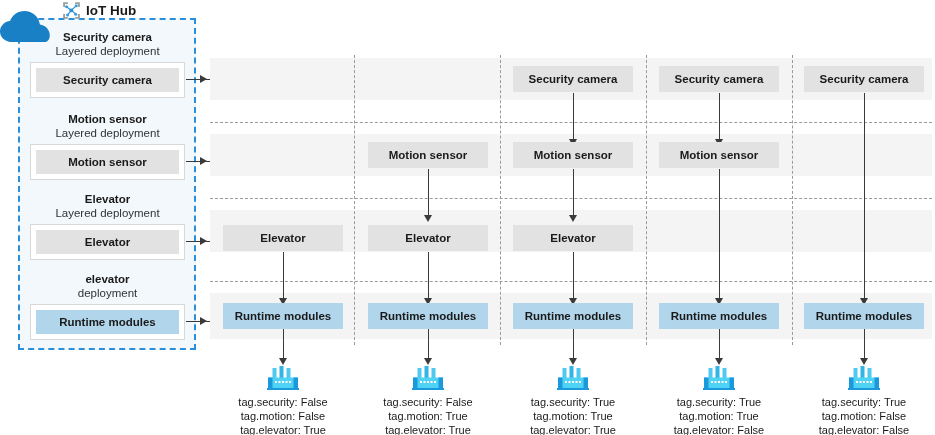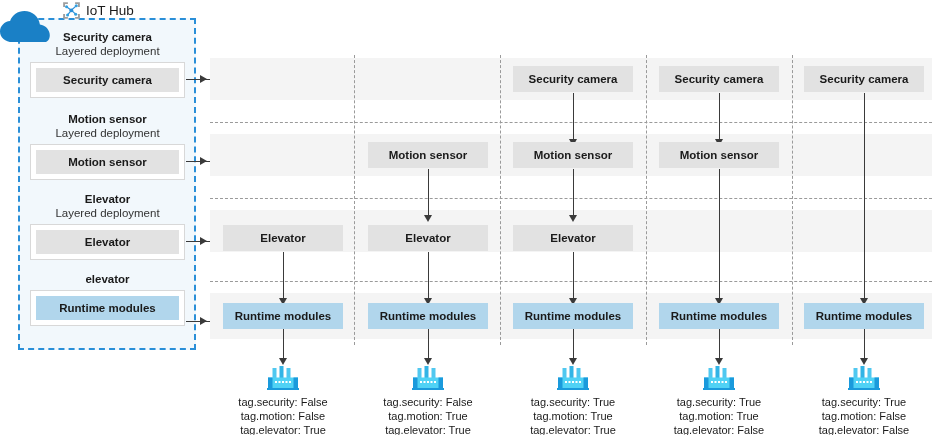--- a/index.html
+++ b/index.html
@@ -51,21 +51,21 @@
     box-sizing:border-box;
   }
   .hub-title{
     position:absolute;
     left:62px;
     top:1px;
     display:flex;
     align-items:center;
     gap:5px;
     font-size:13.5px;
-    font-weight:normal;
+    font-weight:bold;
     color:#1a1a1a;
     z-index:6;
   }
   .cloud-icon{
     position:absolute;
     left:0px;
     top:11px;
     width:52px;
     height:34px;
     z-index:5;
@@ -240,20 +240,21 @@
   <div class="dep-group" style="top:192px;">
     <div class="dep-title">Elevator</div>
     <div class="dep-sub">Layered deployment</div>
     <div class="dep-outer">
       <div class="dep-inner">Elevator</div>
     </div>
   </div>
 
   <div class="dep-group" style="top:272px;">
     <div class="dep-title">elevator</div>
+    <div class="dep-sub">deployment</div>
     <div class="dep-outer">
       <div class="dep-inner blue">Runtime modules</div>
     </div>
   </div>
 
   <div class="hline" style="left:186px;top:79px;width:24px;"></div>
   <div class="arrow-right" style="left:200px;top:74.5px;"></div>
 
   <div class="hline" style="left:186px;top:161px;width:24px;"></div>
   <div class="arrow-right" style="left:200px;top:156.5px;"></div>

